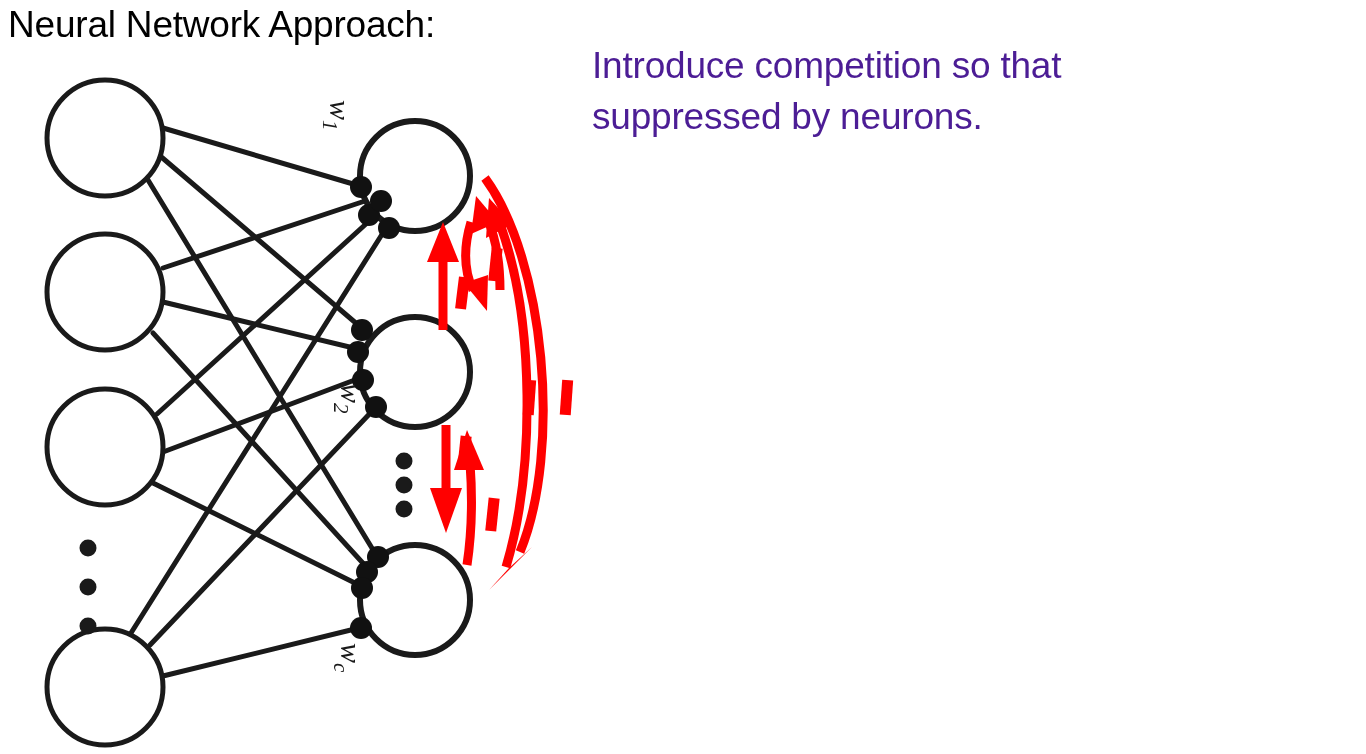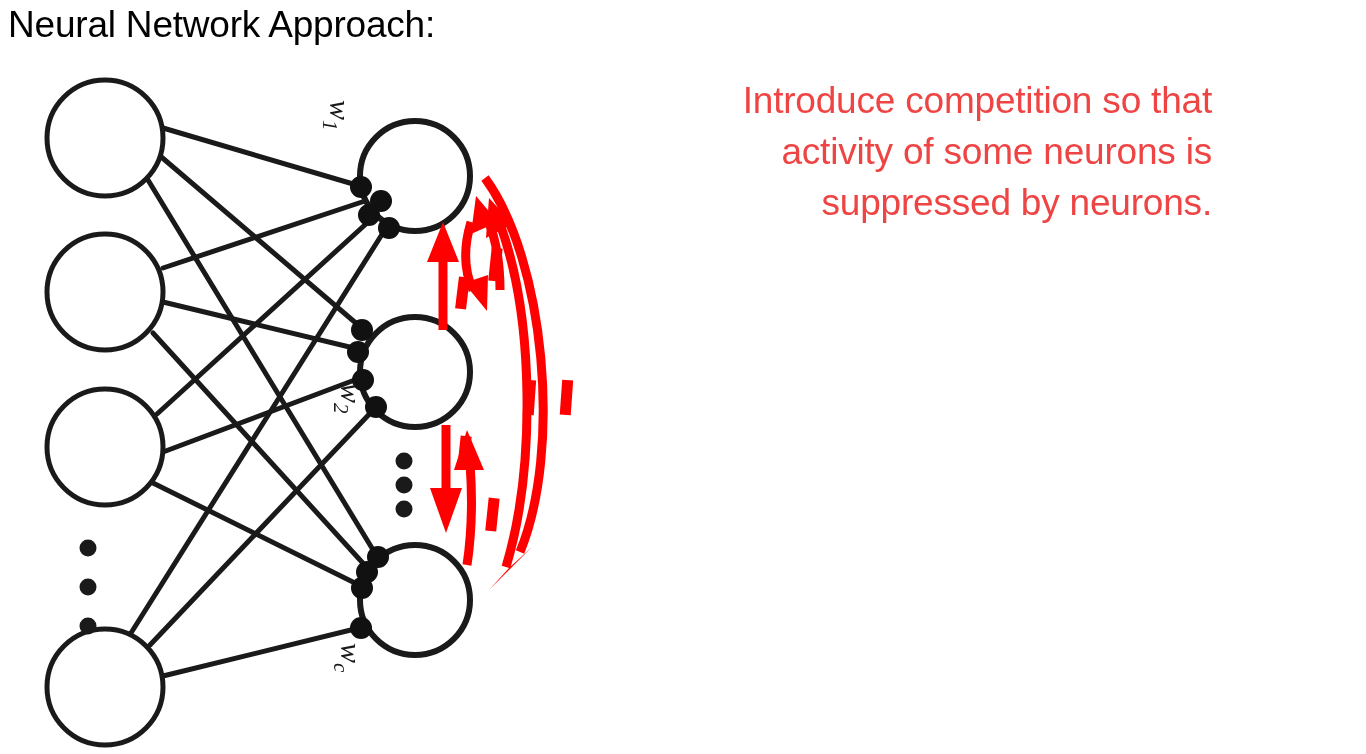--- a/index.html
+++ b/index.html
@@ -28,26 +28,25 @@
     top: 2px;
     font-size: 37px;
     line-height: 46px;
     color: #000000;
     white-space: nowrap;
     letter-spacing: -0.2px;
   }
   #body-text {
     position: absolute;
     left: 592px;
-    top: 75px;
+    top: 40px;
     width: 620px;
     font-size: 37px;
     line-height: 51px;
-    color: #ef4444;
-    text-align: right;
+    color: #4c1d95;
   }
   #body-text .line {
     display: block;
     white-space: nowrap;
     letter-spacing: -0.2px;
   }
   #network-svg {
     position: absolute;
     left: 0;
     top: 0;
@@ -66,21 +65,20 @@
 </style>
 </head>
 <body>
 
 <div id="slide">
 
   <div id="slide-title">Neural Network Approach:</div>
 
   <div id="body-text">
     <span class="line">Introduce competition so that</span>
-    <span class="line">activity of some neurons is</span>
     <span class="line">suppressed by neurons.</span>
   </div>
 
   <svg id="network-svg" viewBox="0 0 1366 754">
 
     <g stroke="#1a1a1a" stroke-width="5" fill="none" stroke-linecap="round">
 
       <line x1="163" y1="128" x2="360" y2="186"></line>
       <line x1="159" y1="155" x2="364" y2="330"></line>
       <line x1="148" y1="180" x2="378" y2="558"></line>

